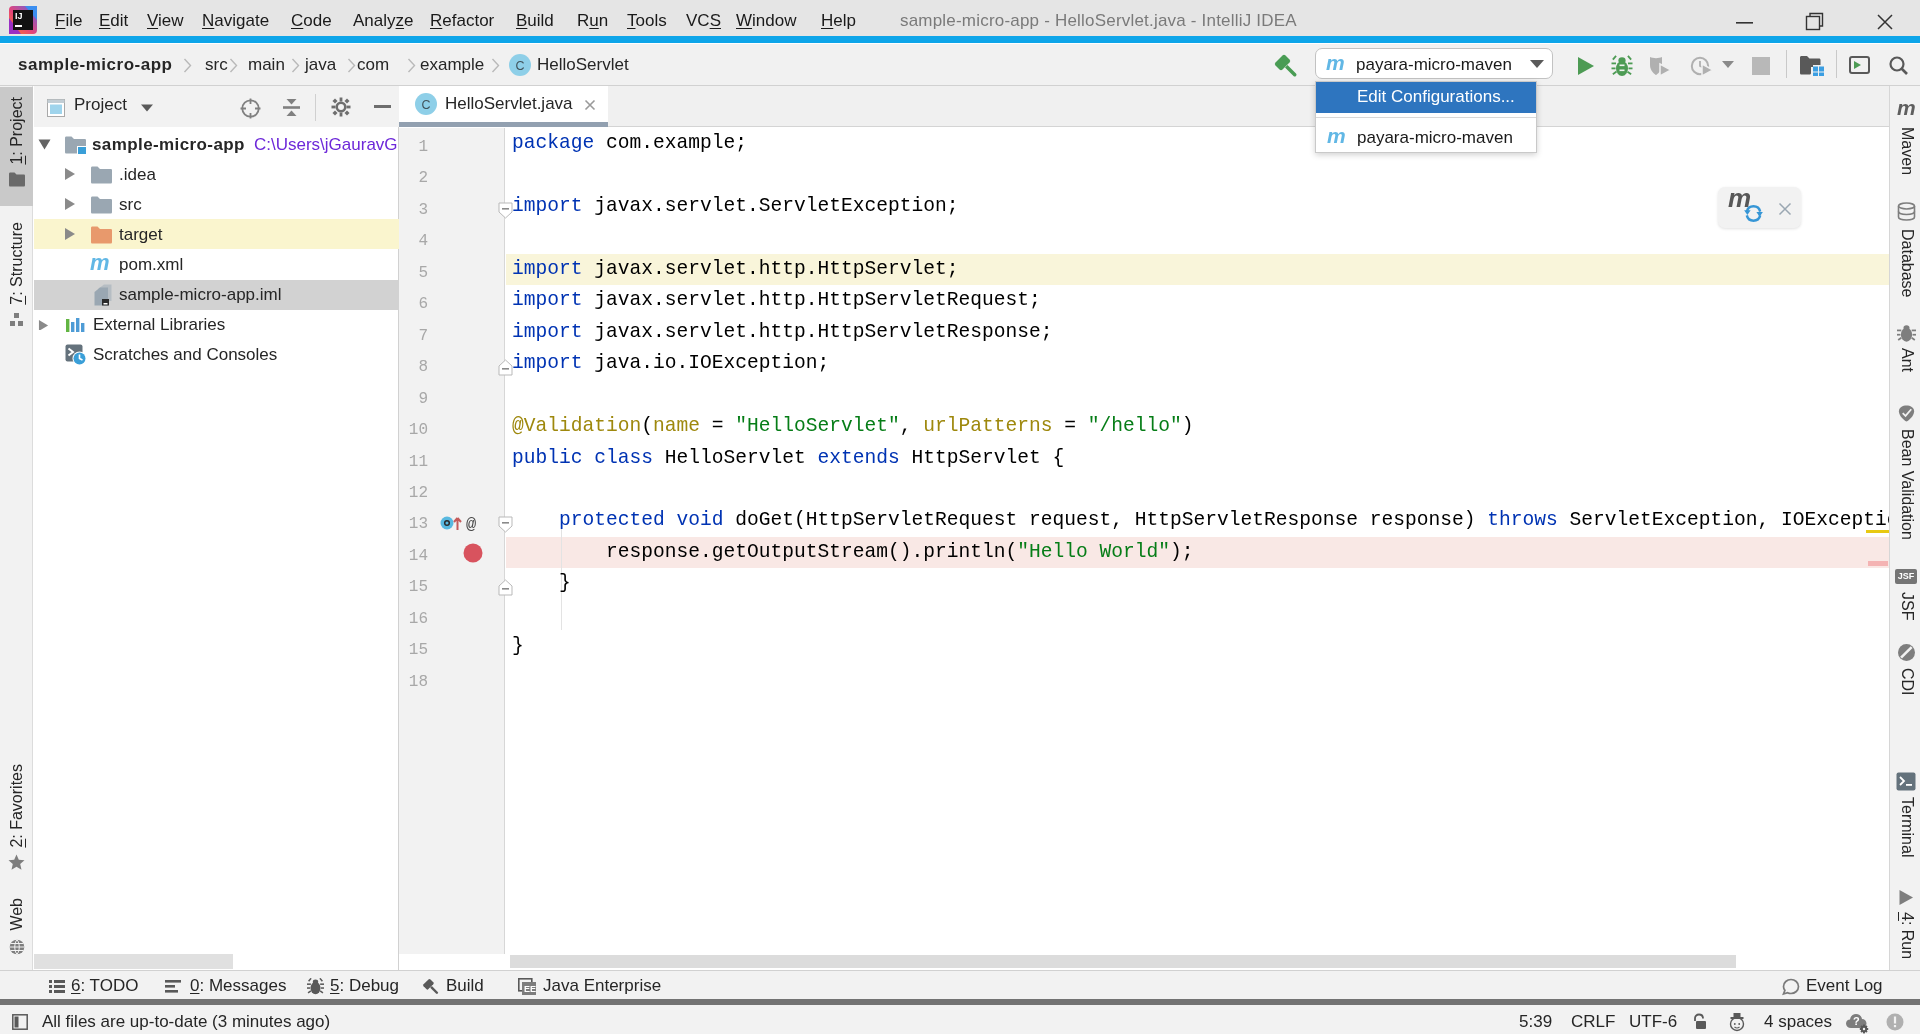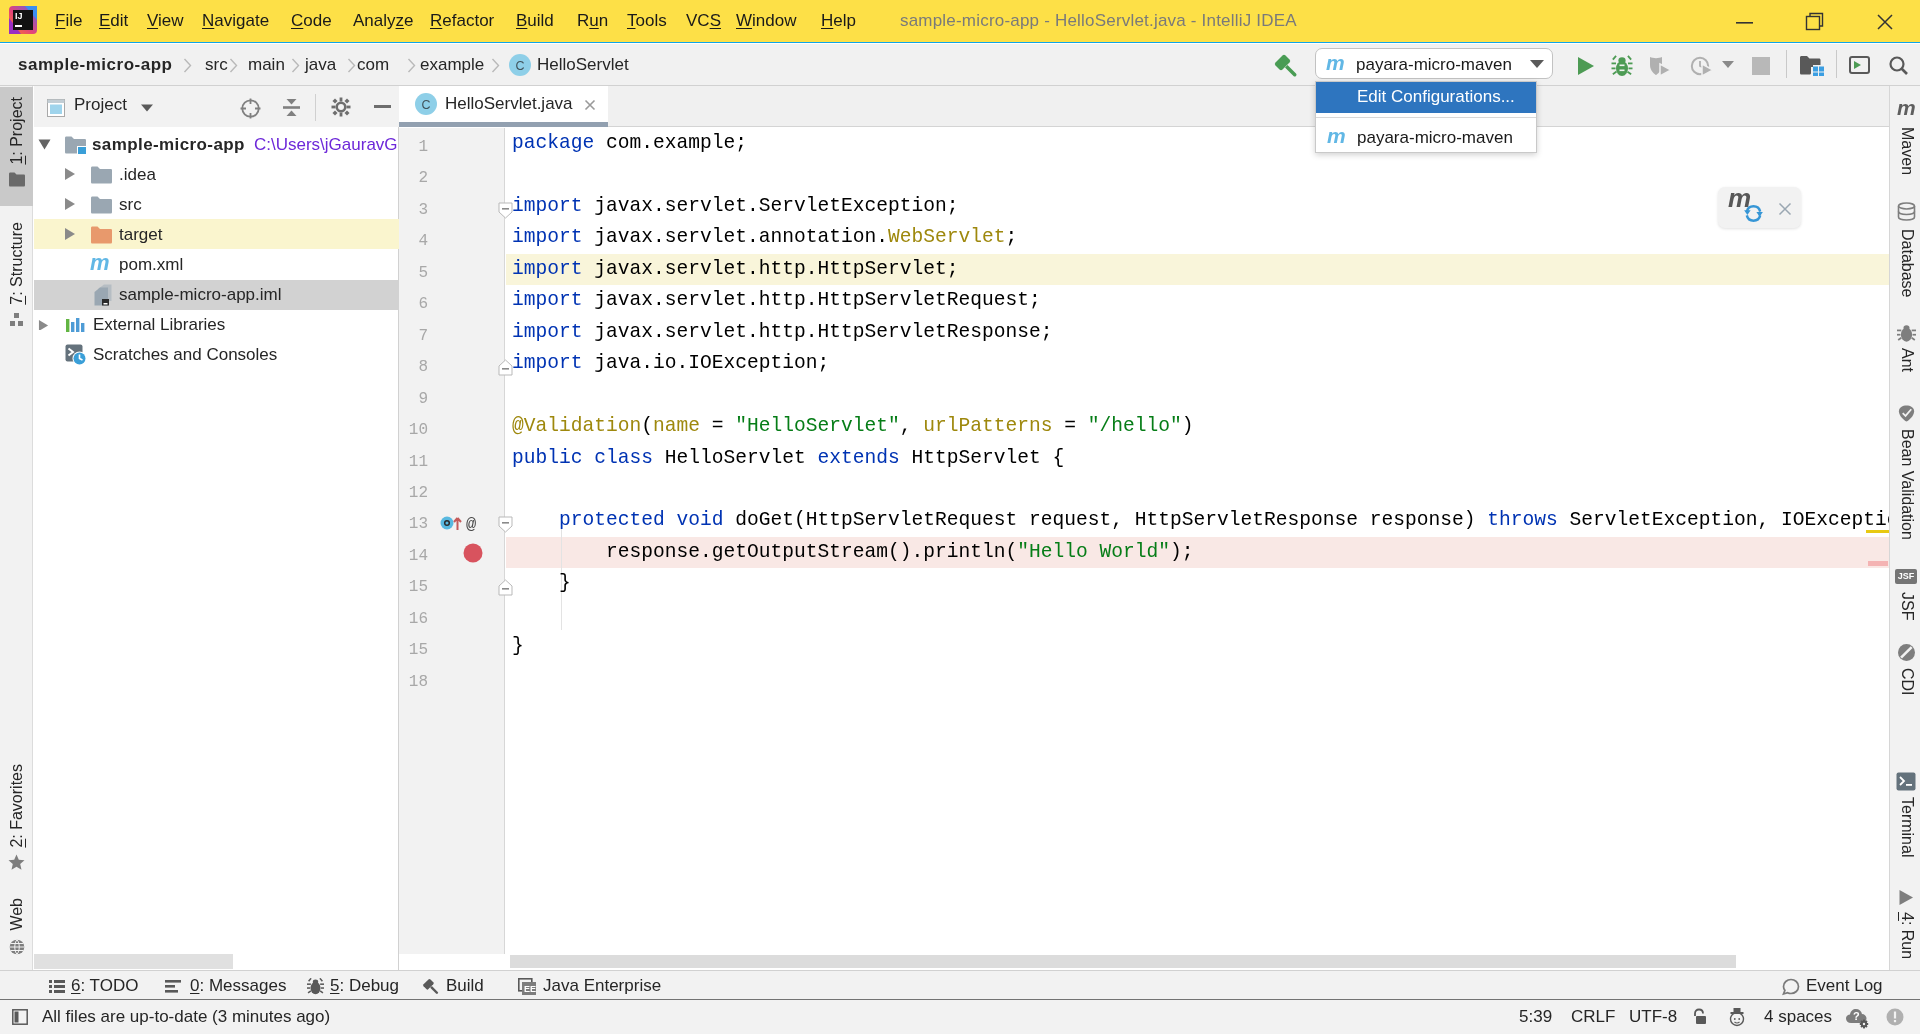--- a/index.html
+++ b/index.html
@@ -1,20 +1,20 @@
 <!DOCTYPE html>
 <html><head>
 <meta charset="utf-8">
 <style>
 * { margin:0; padding:0; box-sizing:border-box; }
 html,body { width:1920px; height:1034px; overflow:hidden; background:#fff;
   font-family:"Liberation Sans", sans-serif; color:#262626; }
 .abs { position:absolute; }
 #titlebar { position:absolute; left:0; top:0; width:1920px; height:43px;
-  background:#fde047; border-bottom:1px solid #0ea5e9; }
+  background:#e5e5e5; border-bottom:7px solid #0ea5e9; }
 .menuitem { position:absolute; top:11px; font-size:17px; color:#1a1a1a; }
 .menuitem u { text-decoration:underline; text-underline-offset:2px; }
 #wintitle { position:absolute; left:900px; top:11px; font-size:17px; color:#7a7a7a; letter-spacing:0.2px; }
 #breadcrumbs { position:absolute; left:0; top:44px; width:1920px; height:42px;
   background:#f1f1f1; border-bottom:1px solid #d1d1d1; }
 .crumb { position:absolute; top:11px; font-size:17px; color:#262626; }
 
 #lstripe { position:absolute; left:0; top:86px; width:33px; height:884px;
   background:#f2f2f2; border-right:1px solid #dcdcdc; }
 .vlabel-l { transform:rotate(180deg); writing-mode:vertical-rl; font-size:16px; color:#262626; }
@@ -35,21 +35,21 @@
 .cline { position:absolute; left:6px; white-space:pre; line-height:31.45px;
   font-family:"Liberation Mono", monospace; font-size:19.58px; color:#000; }
 .kw { color:#0033b3; } .str { color:#067d17; } .ann { color:#9e880d; } .gry { color:#000000; }
 
 #rstripe { position:absolute; left:1889px; top:86px; width:31px; height:884px;
   background:#f2f2f2; border-left:1px solid #d6d6d6; }
 
 #toolbarrow { position:absolute; left:0; top:970px; width:1920px; height:29px;
   background:#f2f2f2; border-top:1px solid #d1d1d1; }
 #statusbar { position:absolute; left:0; top:999px; width:1920px; height:35px;
-  background:#f2f2f2; border-top:1px solid #737373; font-size:17px;padding-left:44px; }
+  background:#f2f2f2; border-top:6px solid #737373; font-size:17px;padding-left:44px; }
 .btxt { position:absolute; top:5px; font-size:17px; color:#262626; }
 .btxt u { text-decoration:underline; text-underline-offset:2px; }
 .stxt { position:absolute; top:7px; font-size:17px; color:#262626; }
 </style>
 </head>
 <body>
 <div id="titlebar">
   <svg class="abs" style="left:9px;top:6px" width="28" height="28" viewBox="0 0 28 28">
     <defs>
         <linearGradient id="ijg" x1="0" y1="1" x2="1" y2="0">
@@ -367,21 +367,20 @@
     <svg class="abs" style="left:64px;top:415px" width="20" height="20" viewBox="0 0 20 20">
       <circle cx="10" cy="10" r="9.5" fill="#d8535e"></circle>
     </svg>
   </div>
   <div id="codearea">
     <div class="abs" style="left:0;top:125.8px;width:1383px;height:31.45px;background:#f9f5da"></div>
     <div class="abs" style="left:0;top:408.85px;width:1383px;height:31.45px;background:#f9e8e5"></div>
     <div class="abs" style="left:55px;top:390px;width:1px;height:112px;background:#e3e3e3"></div>
     <div class="cline" style="top:0px"><span class="kw">package</span> com.example;</div>
     <div class="cline" style="top:62.9px"><span class="kw">import</span> javax.servlet.ServletException;</div>
-    <div class="cline" style="top:94.35px"><span class="kw">import</span> javax.servlet.annotation.<span class="ann">WebServlet</span>;</div>
     <div class="cline" style="top:125.8px"><span class="kw">import</span> javax.servlet.http.HttpServlet;</div>
     <div class="cline" style="top:157.25px"><span class="kw">import</span> javax.servlet.http.HttpServletRequest;</div>
     <div class="cline" style="top:188.7px"><span class="kw">import</span> javax.servlet.http.HttpServletResponse;</div>
     <div class="cline" style="top:220.15px"><span class="kw">import</span> java.io.IOException;</div>
     <div class="cline" style="top:283.05px"><span class="ann">@Validation</span>(<span class="ann">name</span> = <span class="str">"HelloServlet"</span>, <span class="ann">urlPatterns</span> = <span class="str">"/hello"</span>)</div>
     <div class="cline" style="top:314.5px"><span class="kw">public class</span> HelloServlet <span class="kw">extends</span> HttpServlet {</div>
     <div class="cline" style="top:377.4px">    <span class="kw">protected void</span> doGet(HttpServletRequest request, HttpServletResponse response) <span class="kw">throws</span> <span class="gry">ServletException</span>, <span class="gry">IOException</span> {</div>
     <div class="cline" style="top:408.85px">        response.getOutputStream().println(<span class="str">"Hello World"</span>);</div>
     <div class="cline" style="top:440.3px">    }</div>
     <div class="cline" style="top:503.2px">}</div>
@@ -508,21 +507,21 @@
   <div class="btxt" style="left:1806px">Event Log</div>
 </div>
 <div id="statusbar">
   <svg class="abs" style="left:12px;top:9px" width="16" height="16" viewBox="0 0 16 16">
     <rect x="0.8" y="0.8" width="14.4" height="14.4" fill="none" stroke="#595959" stroke-width="1.5"></rect>
     <rect x="2.5" y="2.5" width="4" height="11" fill="#595959"></rect>
   </svg>
   <div class="stxt" style="left:42px">All files are up-to-date (3 minutes ago)</div>
   <div class="stxt" style="left:1519px">5:39</div>
   <div class="stxt" style="left:1571px">CRLF</div>
-  <div class="stxt" style="left:1629px">UTF-8</div>
+  <div class="stxt" style="left:1629px">UTF-6</div>
   <svg class="abs" style="left:1691px;top:8px" width="18" height="18" viewBox="0 0 18 18">
     <rect x="5" y="8" width="10" height="8" rx="1" fill="#595959"></rect>
     <path d="M4 8 V5.5 C4 3 5.5 1.5 8 1.5 C10.5 1.5 12 3 12 5.5" fill="none" stroke="#595959" stroke-width="1.8"></path>
   </svg>
   <svg class="abs" style="left:1727px;top:7px" width="20" height="20" viewBox="0 0 20 20">
     <circle cx="10" cy="12" r="6.5" fill="none" stroke="#595959" stroke-width="1.4"></circle>
     <rect x="6.5" y="1" width="7" height="5" fill="#595959"></rect>
     <rect x="3.5" y="5" width="13" height="2" fill="#595959"></rect>
     <circle cx="7.8" cy="12" r="0.9" fill="#595959"></circle>
       <circle cx="12.2" cy="12" r="0.9" fill="#595959"></circle>

